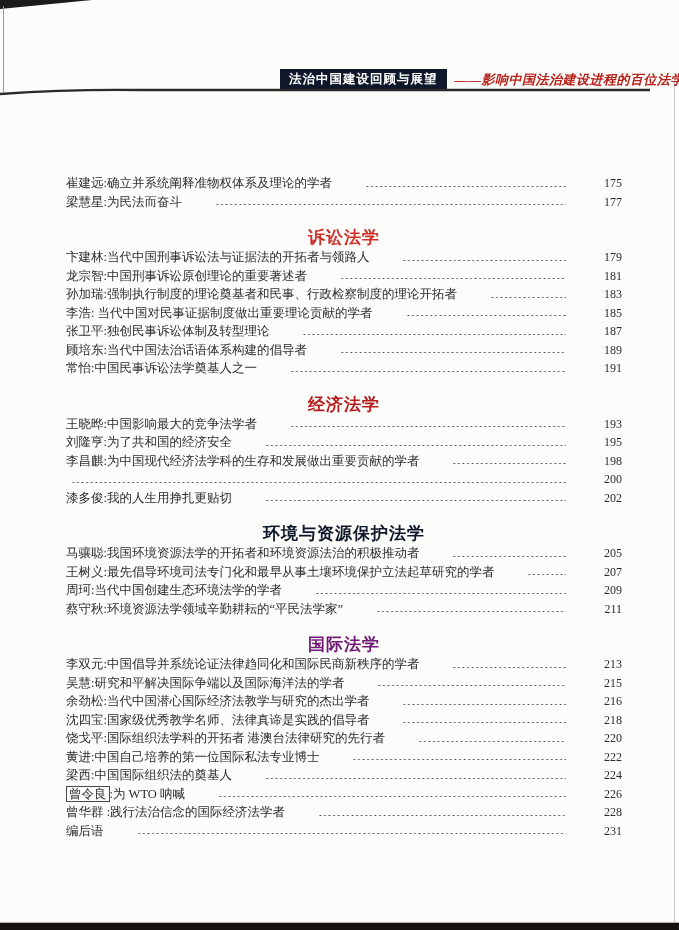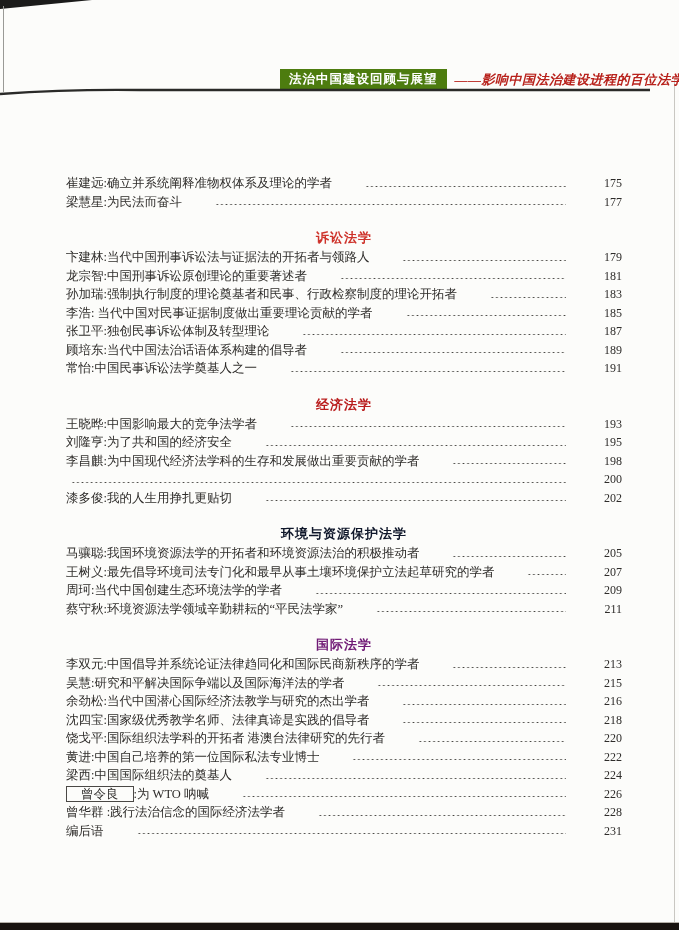--- a/index.html
+++ b/index.html
@@ -46,33 +46,33 @@
   .header-subtitle{
     font-size:13px;font-weight:bold;font-style:italic;letter-spacing:0.5px;
   }
   
   .toc{
     position:absolute;left:66px;top:174px;width:556px;
     font-size:12.5px;color:#2e2c2a;
   }
   .toc-section-heading{
     line-height:20px;margin:17px 0 0 0;
-    font-size:13px;font-weight:bold;text-align:center;letter-spacing:1px;
+    font-size:17px;font-weight:bold;text-align:center;letter-spacing:1px;
   }
   .toc-row{
     display:flex;align-items:baseline;
     height:18.5px;line-height:18.5px;
     white-space:nowrap;
     gap:28px;
   }
   .toc-title{flex:0 0 auto;}
   .boxed-name{
     display:inline-block;
     border:1px solid #4a4845;
-    padding:0 14px;line-height:14px;
+    padding:0 2px;line-height:14px;
   }
   .leader{
     flex:1 1 auto;
     align-self:flex-end;
     height:5px;margin:0 4px 4px 5px;
     background-image:radial-gradient(circle,#454340 0.8px,rgba(0,0,0,0) 1px);
     background-size:4.6px 5px;
     background-repeat:repeat-x;
     background-position:left center;
     min-width:12px;
@@ -87,21 +87,21 @@
 <body>
 
 <div class="scan">
 
   <div class="corner-wedge"></div>
   <div class="left-edge-line"></div>
   <div class="right-edge-line"></div>
   <div class="bottom-band"></div>
 
   <div class="page-header">
-    <span class="header-badge" style="background: #4d7c0f; text-align: right;">法治中国建设回顾与展望</span>
+    <span class="header-badge" style="background: #0f172a; text-align: right;">法治中国建设回顾与展望</span>
     <span class="header-subtitle" style="color: rgb(184, 34, 28);">——影响中国法治建设进程的百位法学家</span>
   </div>
   <svg class="header-rule" viewBox="0 0 650 8" preserveAspectRatio="none">
     <path d="M0,6 Q70,1 140,2 L650,2" fill="none" stroke="#2a2a28" stroke-width="2.4"></path>
   </svg>
 
   <div class="toc" id="toc-root">
       <div class="toc-row">
         <span class="toc-title">崔建远:确立并系统阐释准物权体系及理论的学者</span>
         <span class="leader"></span>

